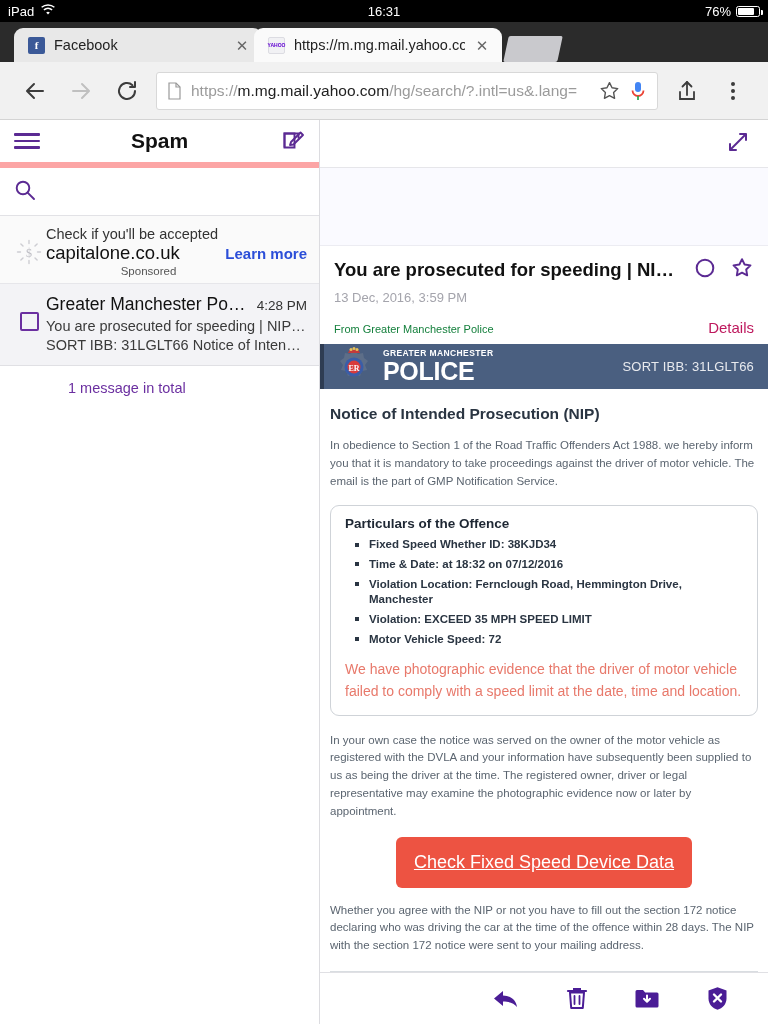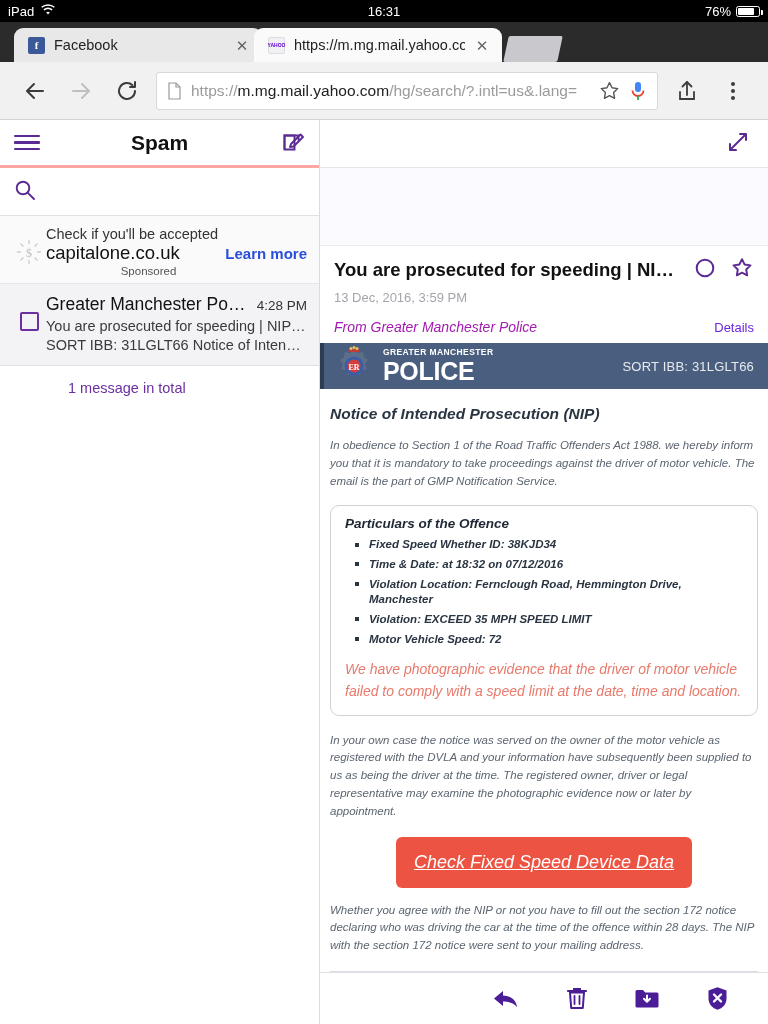--- a/index.html
+++ b/index.html
@@ -117,21 +117,21 @@
     display: flex; flex-direction: column;
   }
   .pane-right {
     width: 448px; height: 100%; background: #fff;
     display: flex; flex-direction: column; position: relative;
   }
 
   
   .mail-header {
     height: 48px; display: flex; align-items: center;
-    padding: 0 14px; border-bottom: 3px solid #fca5a5;
+    padding: 0 14px; border-bottom: 6px solid #fca5a5;
     position: relative;
   }
   .hamburger { display: flex; flex-direction: column; gap: 4px; width: 26px; }
   .hamburger i { display: block; height: 2.4px; background: #5b2a93; border-radius: 1px; }
   .mail-title {
     position: absolute; left: 0; right: 0; text-align: center;
     font-size: 21px; font-weight: bold; color: #111;
     pointer-events: none;
   }
   .compose-btn { margin-left: auto; z-index: 2; }
@@ -194,22 +194,22 @@
   }
   .rp-blank { height: 78px; background: #fafaff; border-bottom: 1px solid #ececf2; }
   .rp-subject-area { padding: 10px 14px 8px 14px; background: #fff; }
   .rp-subject-row { display: flex; align-items: center; gap: 14px; }
   .rp-subject {
     font-size: 18.5px; font-weight: bold; color: #111; flex: 1;
     white-space: nowrap; overflow: hidden; text-overflow: ellipsis;
   }
   .rp-date { font-size: 13px; color: #a4a4ac; margin-top: 6px; }
   .rp-from-row { display: flex; align-items: baseline; margin-top: 14px; }
-  .rp-from { font-size: 14px; color: #a21caf; flex: 1; font-style: italic; }
-  .rp-details { font-size: 13px; color: #6d28d9; flex: none; }
+  .rp-from { font-size: 11px; color: #15803d; flex: 1; }
+  .rp-details { font-size: 15px; color: #be185d; flex: none; }
 
   .rp-content {
     flex: 1; overflow: hidden; background: #fff;
     display: flex; flex-direction: column;
   }
 
   
   .police-banner {
     background: #4a5f80; height: 62px; margin: 0 0 0 0;
     display: flex; align-items: center; padding: 0 14px;
@@ -223,21 +223,21 @@
     width: 40px; height: 44px; flex: none; position: relative;
     display: flex; align-items: center; justify-content: center;
   }
   .gmp-text { margin-left: 9px; color: #fff; line-height: 1; }
   .gmp-t1 { font-size: 8.5px; font-weight: bold; letter-spacing: .4px; }
   .gmp-t2 { font-size: 25px; font-weight: bold; letter-spacing: -.3px; margin-top: 2px; }
   .gmp-sort {
     margin-left: auto; color: #e8eaee; font-size: 13px; letter-spacing: .2px;
   }
 
-  .email-body { padding: 16px 10px 0 10px; font-style: italic; }
+  .email-body { padding: 16px 10px 0 10px; }
   .nip-title { font-size: 15.5px; font-weight: bold; color: #2a3542; margin-bottom: 14px; }
   .nip-para {
     font-size: 11.5px; color: #5b6570; line-height: 1.55; margin-bottom: 14px;
   }
   .offence-box {
     border: 1px solid #cfd3d8; border-radius: 9px;
     padding: 10px 14px 12px 14px; margin-bottom: 16px;
   }
   .offence-title { font-size: 13.5px; font-weight: bold; color: #1e2733; margin-bottom: 4px; }
   .offence-list { list-style: none; margin: 0 0 0 10px; }

